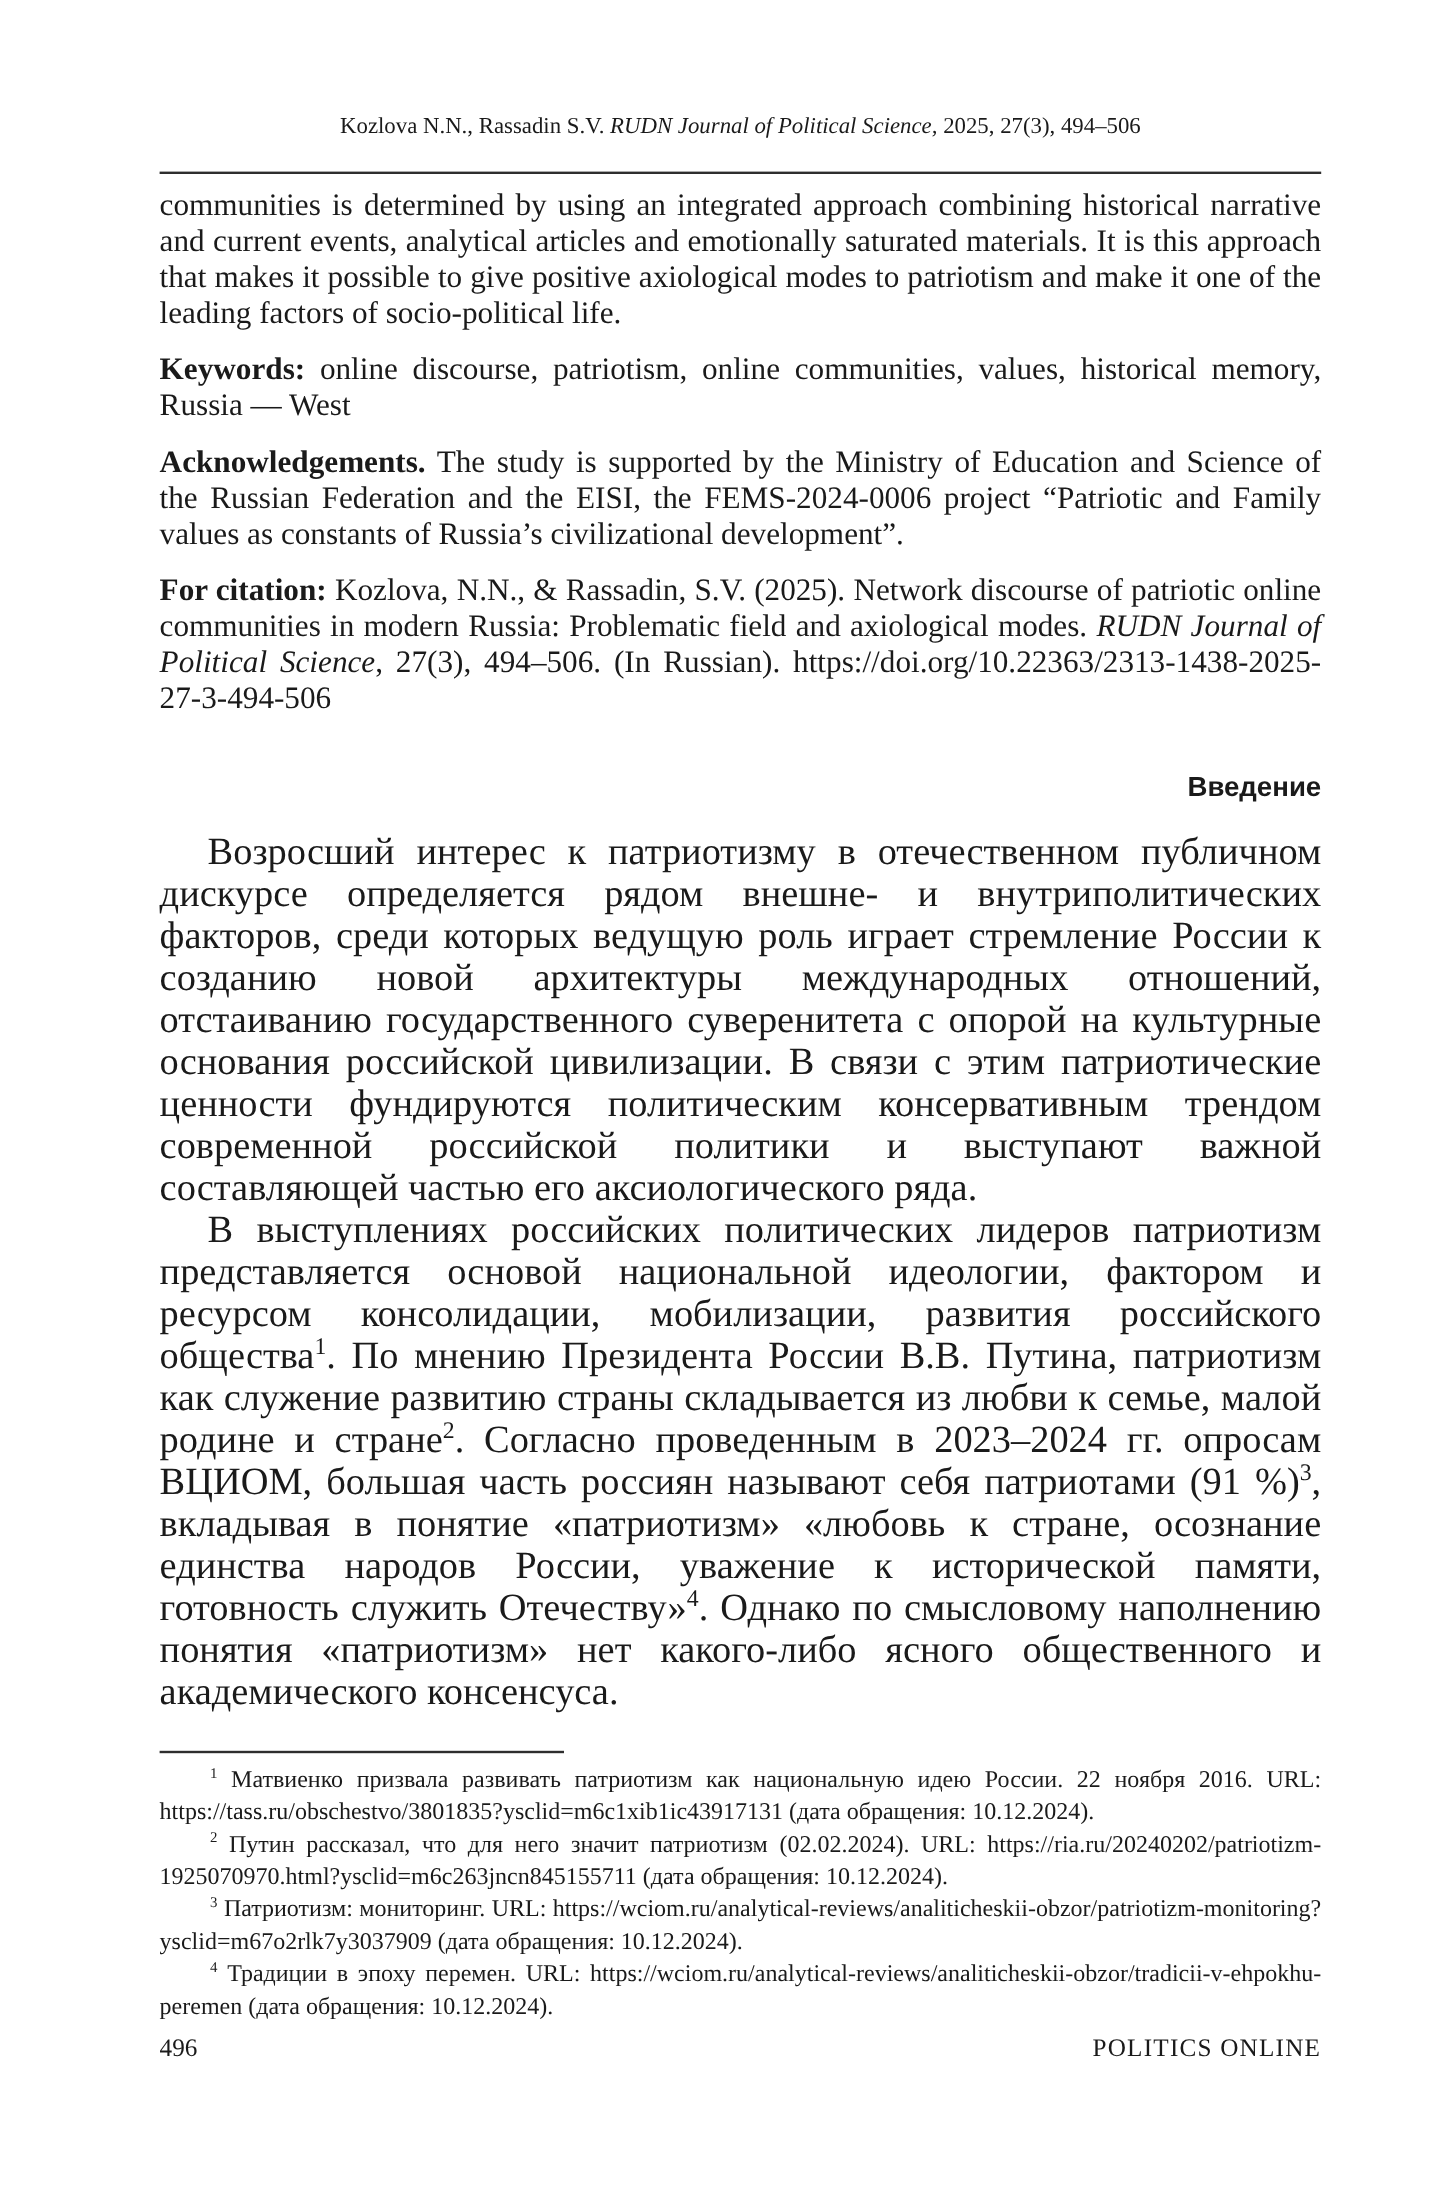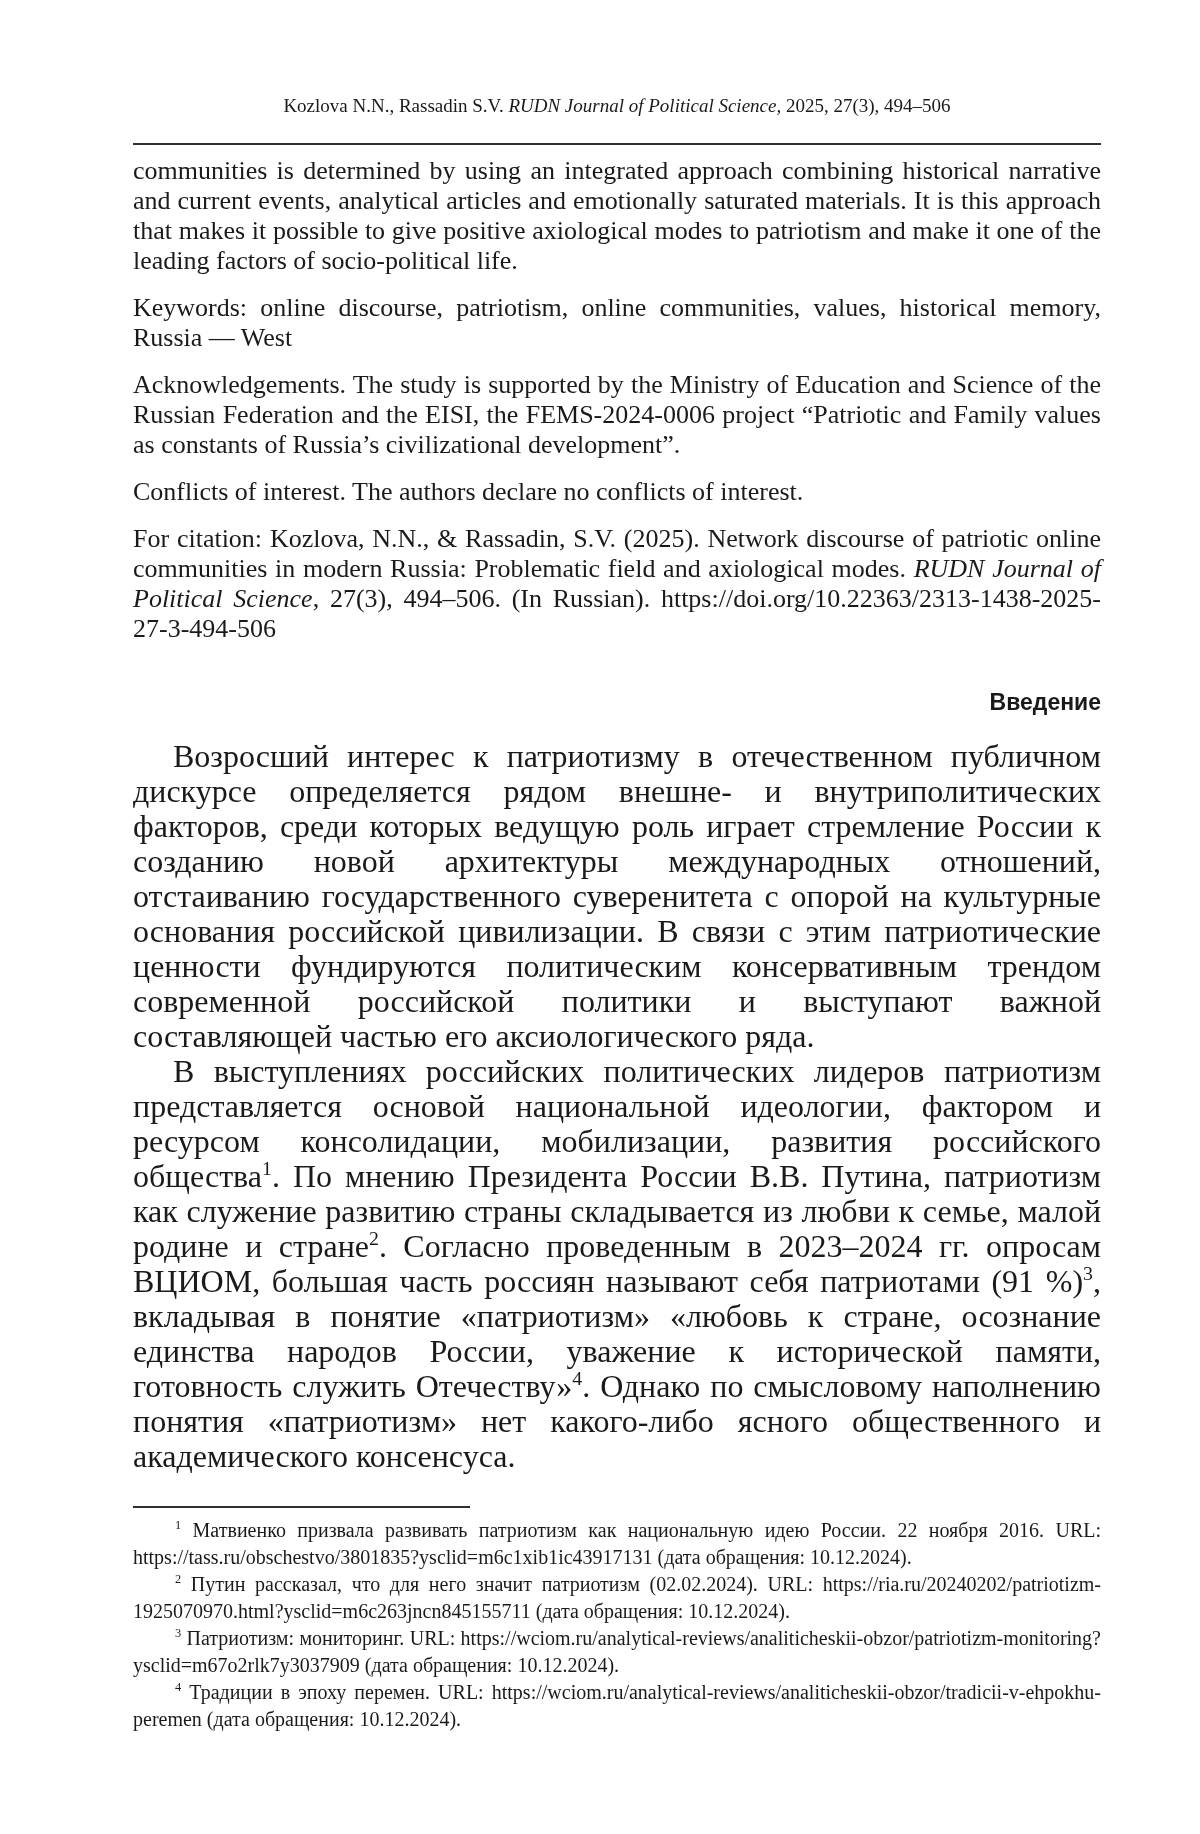--- a/index.html
+++ b/index.html
@@ -20,21 +20,21 @@
   .running-head{
     padding-top:95px;text-align:center;
     font-size:19px;line-height:22px;white-space:nowrap;
   }
   .running-head .i{font-style:italic;}
   .head-rule{margin-top:26px;border-top:2px solid var(--rule);height:0;}
   
   .front{font-size:26px;line-height:30px;text-align:justify;}
   .front p{margin:0 0 17px 0;}
   .front p.first{margin-top:11px;}
-  .front b{font-weight:normal;}
+  .front b{font-weight:bold;}
   
   .section-heading{
     margin:44px 0 0 0;text-align:right;
     font-family:"Liberation Sans", sans-serif;font-weight:bold;
     font-size:23px;line-height:28px;
   }
   .body-ru{
     font-size:32px;line-height:35px;text-align:justify;
     margin:0;text-indent:40px;
   }
@@ -61,33 +61,36 @@
     <div class="running-head"><span>Kozlova N.N., Rassadin S.V. </span><span class="i">RUDN Journal of Political Science,</span><span> 2025, 27(3), 494–506</span></div>
     <div class="head-rule"></div>
 
     <section class="front">
       <p class="first">communities is determined by using an integrated approach combining historical narrative and current events, analytical articles and emotionally saturated materials. It is this approach that makes it possible to give positive axiological modes to patriotism and make it one of the leading factors of socio-political life.</p>
 
       <p><b>Keywords:</b> <span>online discourse, patriotism, online communities, values, historical memory, Russia — West</span></p>
 
       <p><b>Acknowledgements.</b> <span>The study is supported by the Ministry of Education and Science of the Russian Federation and the EISI, the FEMS-2024-0006 project “Patriotic and Family values as constants of Russia’s civilizational development”.</span></p>
 
-      <p><b>Conflicts of interest.</b> <span>The authors declare no conflicts of interest.</span></p>
 
       <p><b>For citation:</b> <span>Kozlova, N.N., &amp; Rassadin, S.V. (2025). Network discourse of patriotic online communities in modern Russia: Problematic field and axiological modes. <i>RUDN Journal of Political Science</i>, 27(3), 494–506. (In Russian). https://doi.org/10.22363/2313-1438-2025-27-3-494-506</span></p>
     </section>
 
     <h2 class="section-heading">Введение</h2>
 
     <p class="body-ru first">Возросший интерес к патриотизму в отечественном публичном дискурсе определяется рядом внешне- и внутриполитических факторов, среди которых ведущую роль играет стремление России к созданию новой архитектуры международных отношений, отстаиванию государственного суверенитета с опорой на культурные основания российской цивилизации. В связи с этим патриотические ценности фундируются политическим консервативным трендом современной российской политики и выступают важной составляющей частью его аксиологического ряда.</p>
     <p class="body-ru">В выступлениях российских политических лидеров патриотизм представляется основой национальной идеологии, фактором и ресурсом консолидации, мобилизации, развития российского общества<sup>1</sup>. По мнению Президента России В.В. Путина, патриотизм как служение развитию страны складывается из любви к семье, малой родине и стране<sup>2</sup>. Согласно проведенным в 2023–2024 гг. опросам ВЦИОМ, большая часть россиян называют себя патриотами (91 %)<sup>3</sup>, вкладывая в понятие «патриотизм» «любовь к стране, осознание единства народов России, уважение к исторической памяти, готовность служить Отечеству»<sup>4</sup>. Однако по смысловому наполнению понятия «патриотизм» нет какого-либо ясного общественного и академического консенсуса.</p>
 
     <div class="footnote-rule"></div>
 
     <div class="footnotes">
       <p><sup>1</sup> Матвиенко призвала развивать патриотизм как национальную идею России. 22 ноября 2016. URL: https://tass.ru/obschestvo/3801835?ysclid=m6c1xib1ic43917131 (дата обращения: 10.12.2024).</p>
       <p><sup>2</sup> Путин рассказал, что для него значит патриотизм (02.02.2024). URL: https://ria.ru/20240202/patriotizm-1925070970.html?ysclid=m6c263jncn845155711 (дата обращения: 10.12.2024).</p>
       <p><sup>3</sup> Патриотизм: мониторинг. URL: https://wciom.ru/analytical-reviews/analiticheskii-obzor/patriotizm-monitoring?ysclid=m67o2rlk7y3037909 (дата обращения: 10.12.2024).</p>
       <p><sup>4</sup> Традиции в эпоху перемен. URL: https://wciom.ru/analytical-reviews/analiticheskii-obzor/tradicii-v-ehpokhu-peremen (дата обращения: 10.12.2024).</p>
     </div>
   </div>
 
+  <div class="page-footer">
+    <span>496</span>
+    <span class="section">POLITICS ONLINE</span>
+  </div>
 </div>
 
 </body></html>

